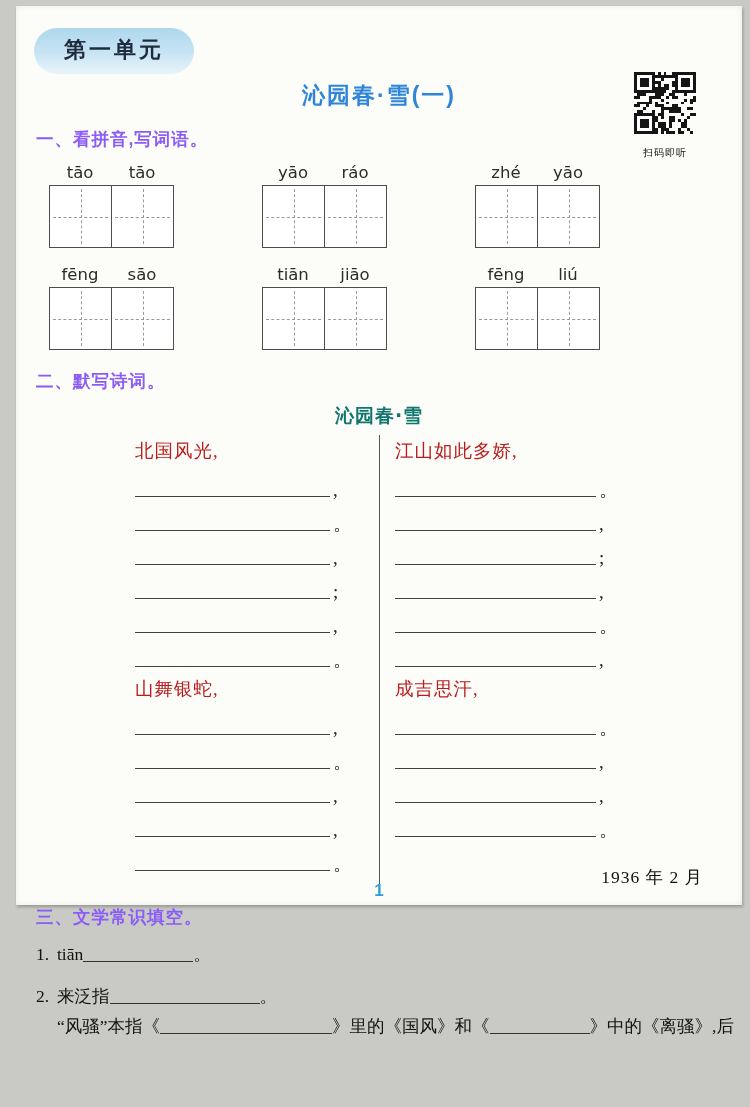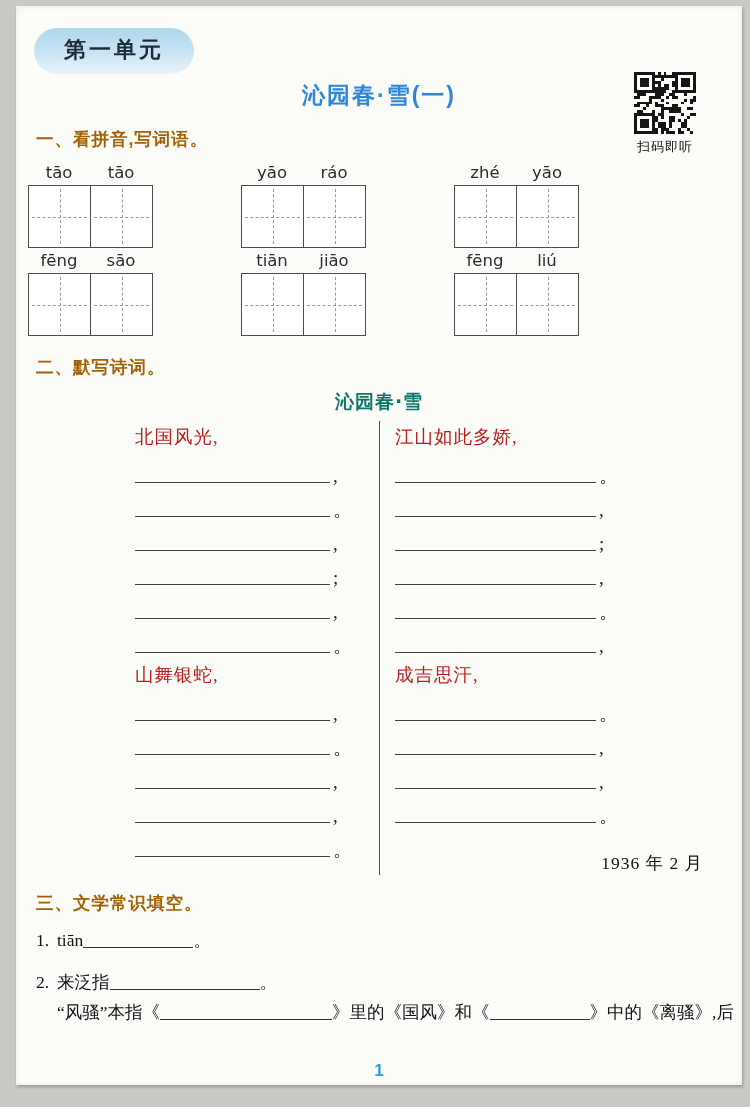--- a/index.html
+++ b/index.html
@@ -5,56 +5,56 @@
   html,body { margin:0; padding:0; }
   body {
     width:750px; height:1107px;
     background:#c9c9c5;
     font-family:"Liberation Sans", sans-serif;
     position:relative;
     overflow:hidden;
   }
   .page {
     position:absolute; left:16px; top:6px;
-    width:726px; height:1079px;
+    width:726px; height:899px;
     background:#fcfcf9;
     box-shadow: inset 0 0 6px rgba(0,0,0,0.08), 1px 2px 3px rgba(0,0,0,0.25);
     box-sizing:border-box;
   }
   
   .unit-badge {
     position:absolute; left:18px; top:22px;
     padding:7px 30px 9px 30px;
     background:linear-gradient(180deg,#aed7ec 0%,#c8e4f4 55%,#e8f4fb 100%);
     border-radius:26px;
     font-size:22px; font-weight:bold; letter-spacing:3px;
     color:#1e2b3c;
   }
   
   .qr-block { position:absolute; top:66px; right:42px; width:70px; text-align:center; }
   .qr { width:62px; height:62px; display:block; margin:0 auto; }
   .qr-caption {
-    margin-top:4px; font-family:Liberation Mono, monospace;
-    font-size:13px; letter-spacing:1px; color:#111; white-space:nowrap;
+    margin-top:12px; font-family:Liberation Mono, monospace;
+    font-size:10px; letter-spacing:1px; color:#111; white-space:nowrap;
   }
   
   .doc-title {
     margin:0; padding-top:74px;
     text-align:center;
     font-size:23px; font-weight:bold; letter-spacing:2px;
     color:#2f86d6;
   }
   .sec-head {
     margin:16px 0 0 20px;
     font-size:17.5px; font-weight:bold; letter-spacing:1px;
-    color:#a16207;
-  }
-  
-  .pinyin-rows { margin-top:12px; padding-left:12px; }
-  .pinyin-row { display:flex; gap:88px; }
+    color:#8b5cf6;
+  }
+  
+  .pinyin-rows { margin-top:12px; padding-left:33px; }
+  .pinyin-row { display:flex; gap:88px; margin-top:14px; }
   .pinyin-row:first-child { margin-top:0; }
   .pinyin-group { }
   .pinyin-labels { display:flex; margin-bottom:3px; }
   .pinyin-syllable {
     width:62px; text-align:center;
     font-size:16.5px; color:#2b2b2b; font-family:"DejaVu Sans", sans-serif;
   }
   .tz-cells { display:inline-flex; border:1.5px solid #4c4c4c; background:#fff; }
   .tz-cell { width:61px; height:61px; position:relative; }
   .tz-cell + .tz-cell { border-left:1.5px solid #4c4c4c; }

